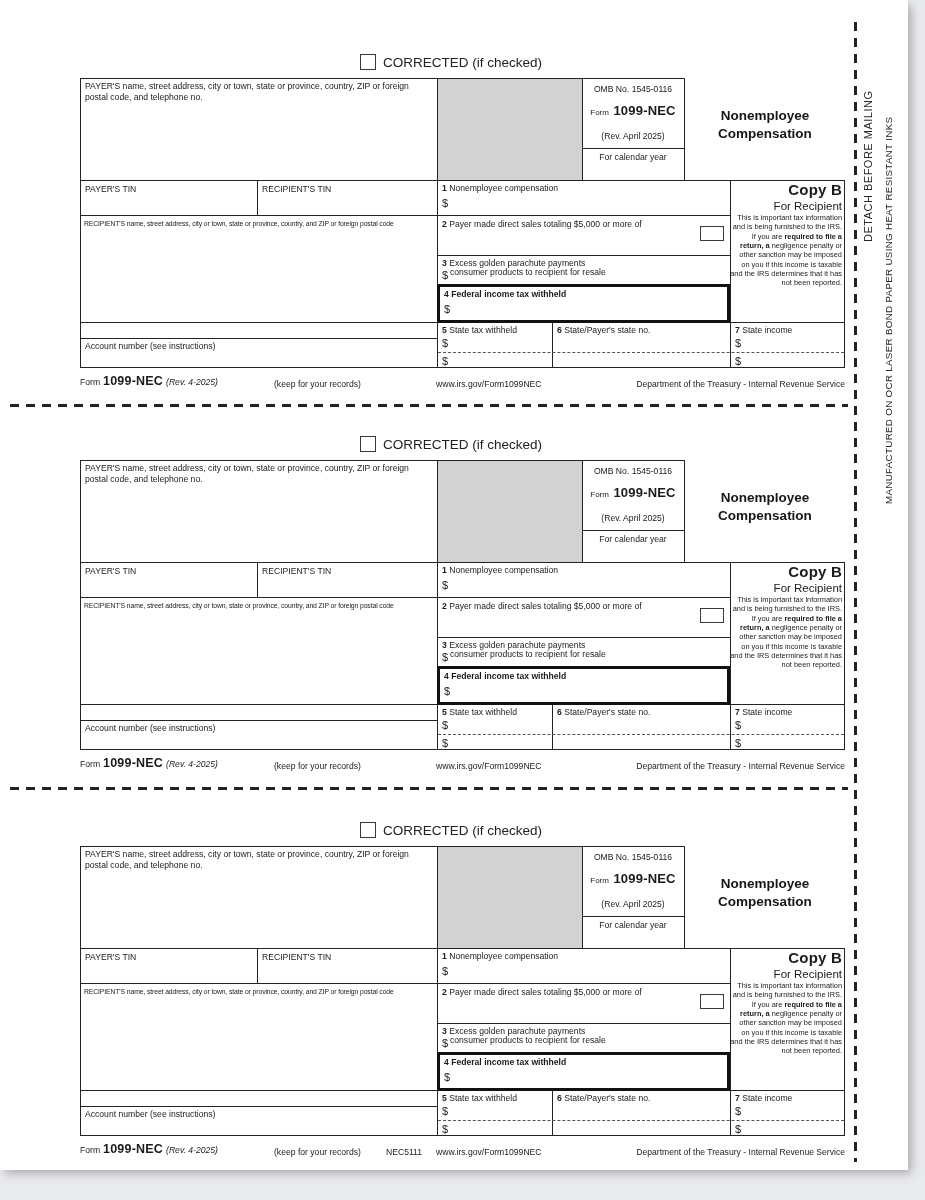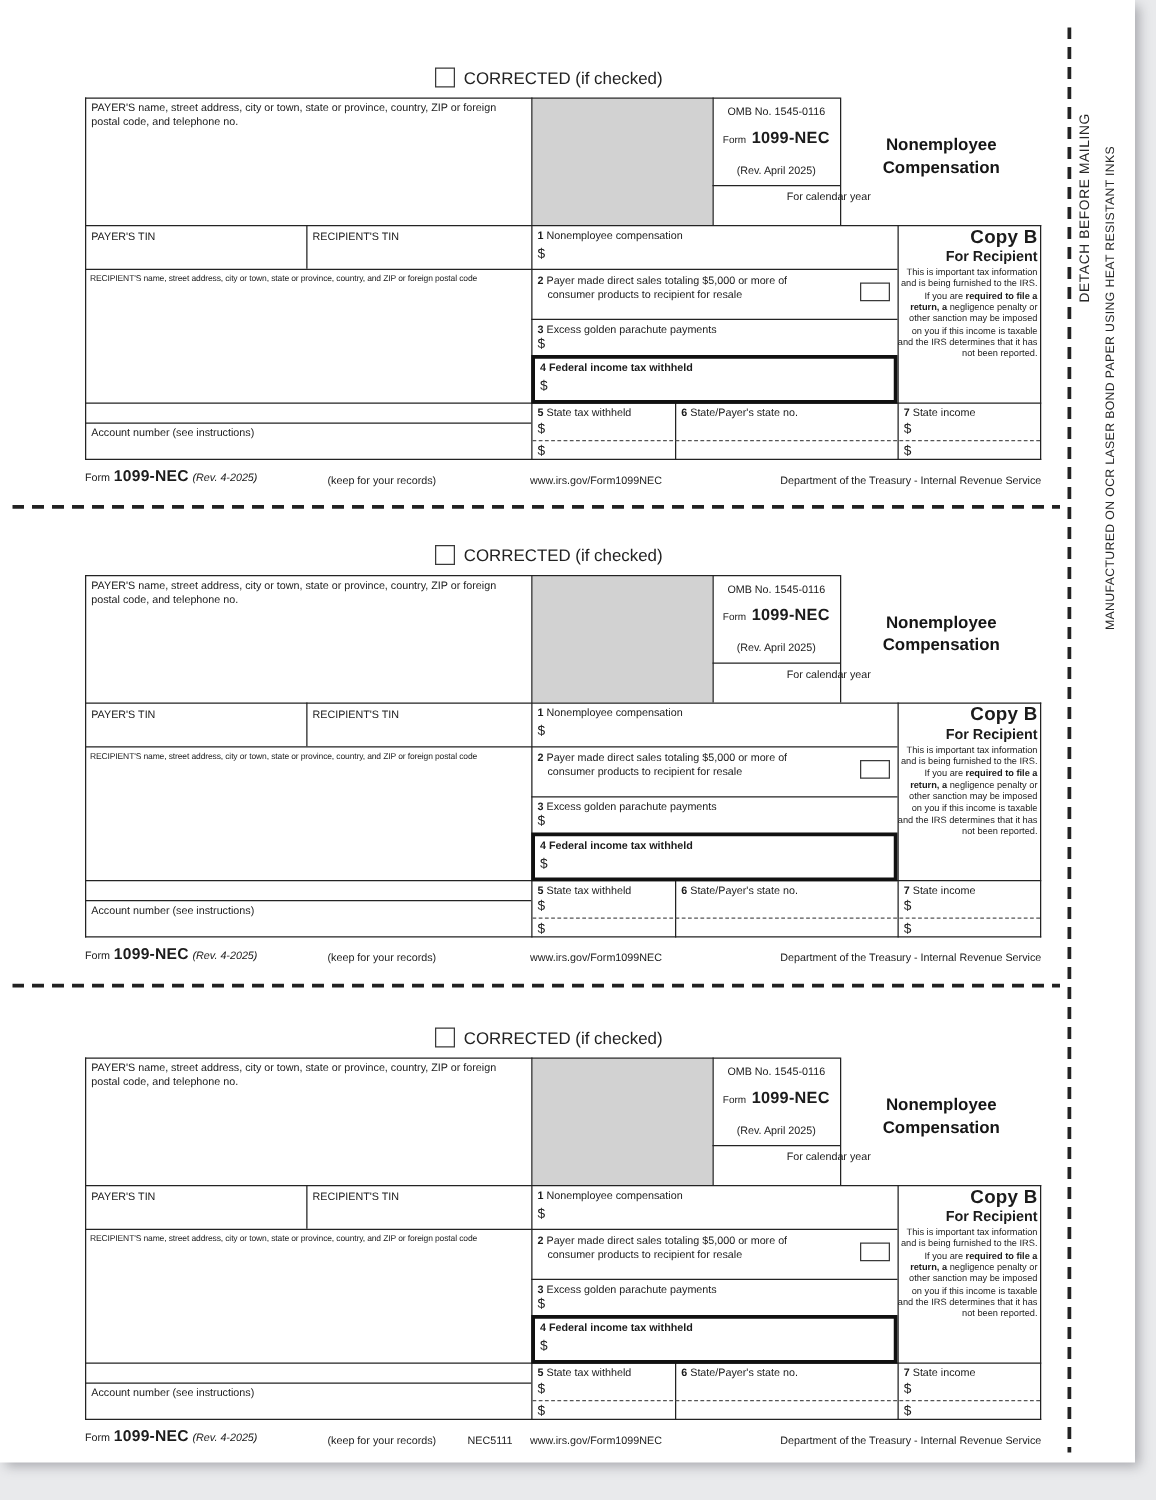--- a/index.html
+++ b/index.html
@@ -7,21 +7,21 @@
     width:925px;height:1200px;position:relative;overflow:hidden;
     background:#e9eaec;
     font-family:"Liberation Sans","DejaVu Sans",sans-serif;
     color:#1b1b1b;
     -webkit-font-smoothing:antialiased;
   }
   .paper{
     position:absolute;left:0;top:0;width:908px;height:1170px;background:#ffffff;
     box-shadow:4px 4px 9px -1px rgba(70,70,80,.4);
   }
-  .copy{position:absolute;left:68px;width:765px;height:340px;}
+  .copy{position:absolute;left:80px;width:765px;height:340px;}
   .copy-0{top:52px}.copy-1{top:434px}.copy-2{top:820px}
 
   
   .corrected{position:absolute;left:280px;top:2px;display:flex;align-items:center;}
   .cbox{width:16px;height:16px;border:1.6px solid #3a3a3a;background:#fff;box-sizing:border-box;}
   .corrected .txt{font-size:13.5px;color:#222;margin-left:7px;white-space:nowrap;}
 
   
   .formbox{position:absolute;left:0;top:26px;width:765px;height:290px;}
   .hl,.vl{position:absolute;background:#232323;}
@@ -36,31 +36,31 @@
   .num{font-weight:bold;}
   .dollar{position:absolute;font-size:11px;color:#1b1b1b;}
   .tiny{font-size:6.8px;letter-spacing:-0.1px;}
 
   .ombcol{position:absolute;left:503px;width:100px;text-align:center;}
   .omb-no{top:6px;}
   .omb-form{top:23px;left:503px;width:100px;position:absolute;text-align:center;}
   .omb-form .w{font-size:8px;}
   .omb-form .n{font-size:13px;font-weight:bold;letter-spacing:.2px;}
   .omb-rev{top:53px;}
-  .omb-cal{top:74px;margin-left:42px;}
+  .omb-cal{top:74px;}
 
   .title{position:absolute;left:606px;top:29px;width:158px;text-align:center;
     font-size:13.5px;font-weight:bold;line-height:18px;color:#161616;}
 
   .copyb{position:absolute;left:650px;top:104px;width:112px;text-align:right;}
   .copyb .cb{font-size:15px;font-weight:bold;line-height:16px;letter-spacing:.2px;}
-  .copyb .fr{font-size:11.5px;font-weight:bold;line-height:12px;margin-top:2px;}
+  .copyb .fr{font-size:11.5px;font-weight:normal;line-height:12px;margin-top:2px;}
   .copyb .notice{font-size:7.4px;line-height:9.35px;margin-top:1px;color:#1b1b1b;}
 
-  .box2line2{padding-left:8px;}
+  .box2line2{padding-left:8px;margin-top:37px;}
 
   
   .footer{position:absolute;left:0;top:322px;width:765px;height:18px;}
   .f-id{position:absolute;left:0;top:0;display:flex;align-items:baseline;white-space:nowrap;}
   .f-id .w{font-size:8.6px;}
   .f-id .n{font-size:12.5px;font-weight:bold;margin:0 3px;letter-spacing:.2px;}
   .f-id .r{font-size:8.6px;font-style:italic;}
   .f-sm{position:absolute;top:5px;font-size:8.6px;white-space:nowrap;}
   .f-keep{left:194px;}
   .f-code{left:306px;}

